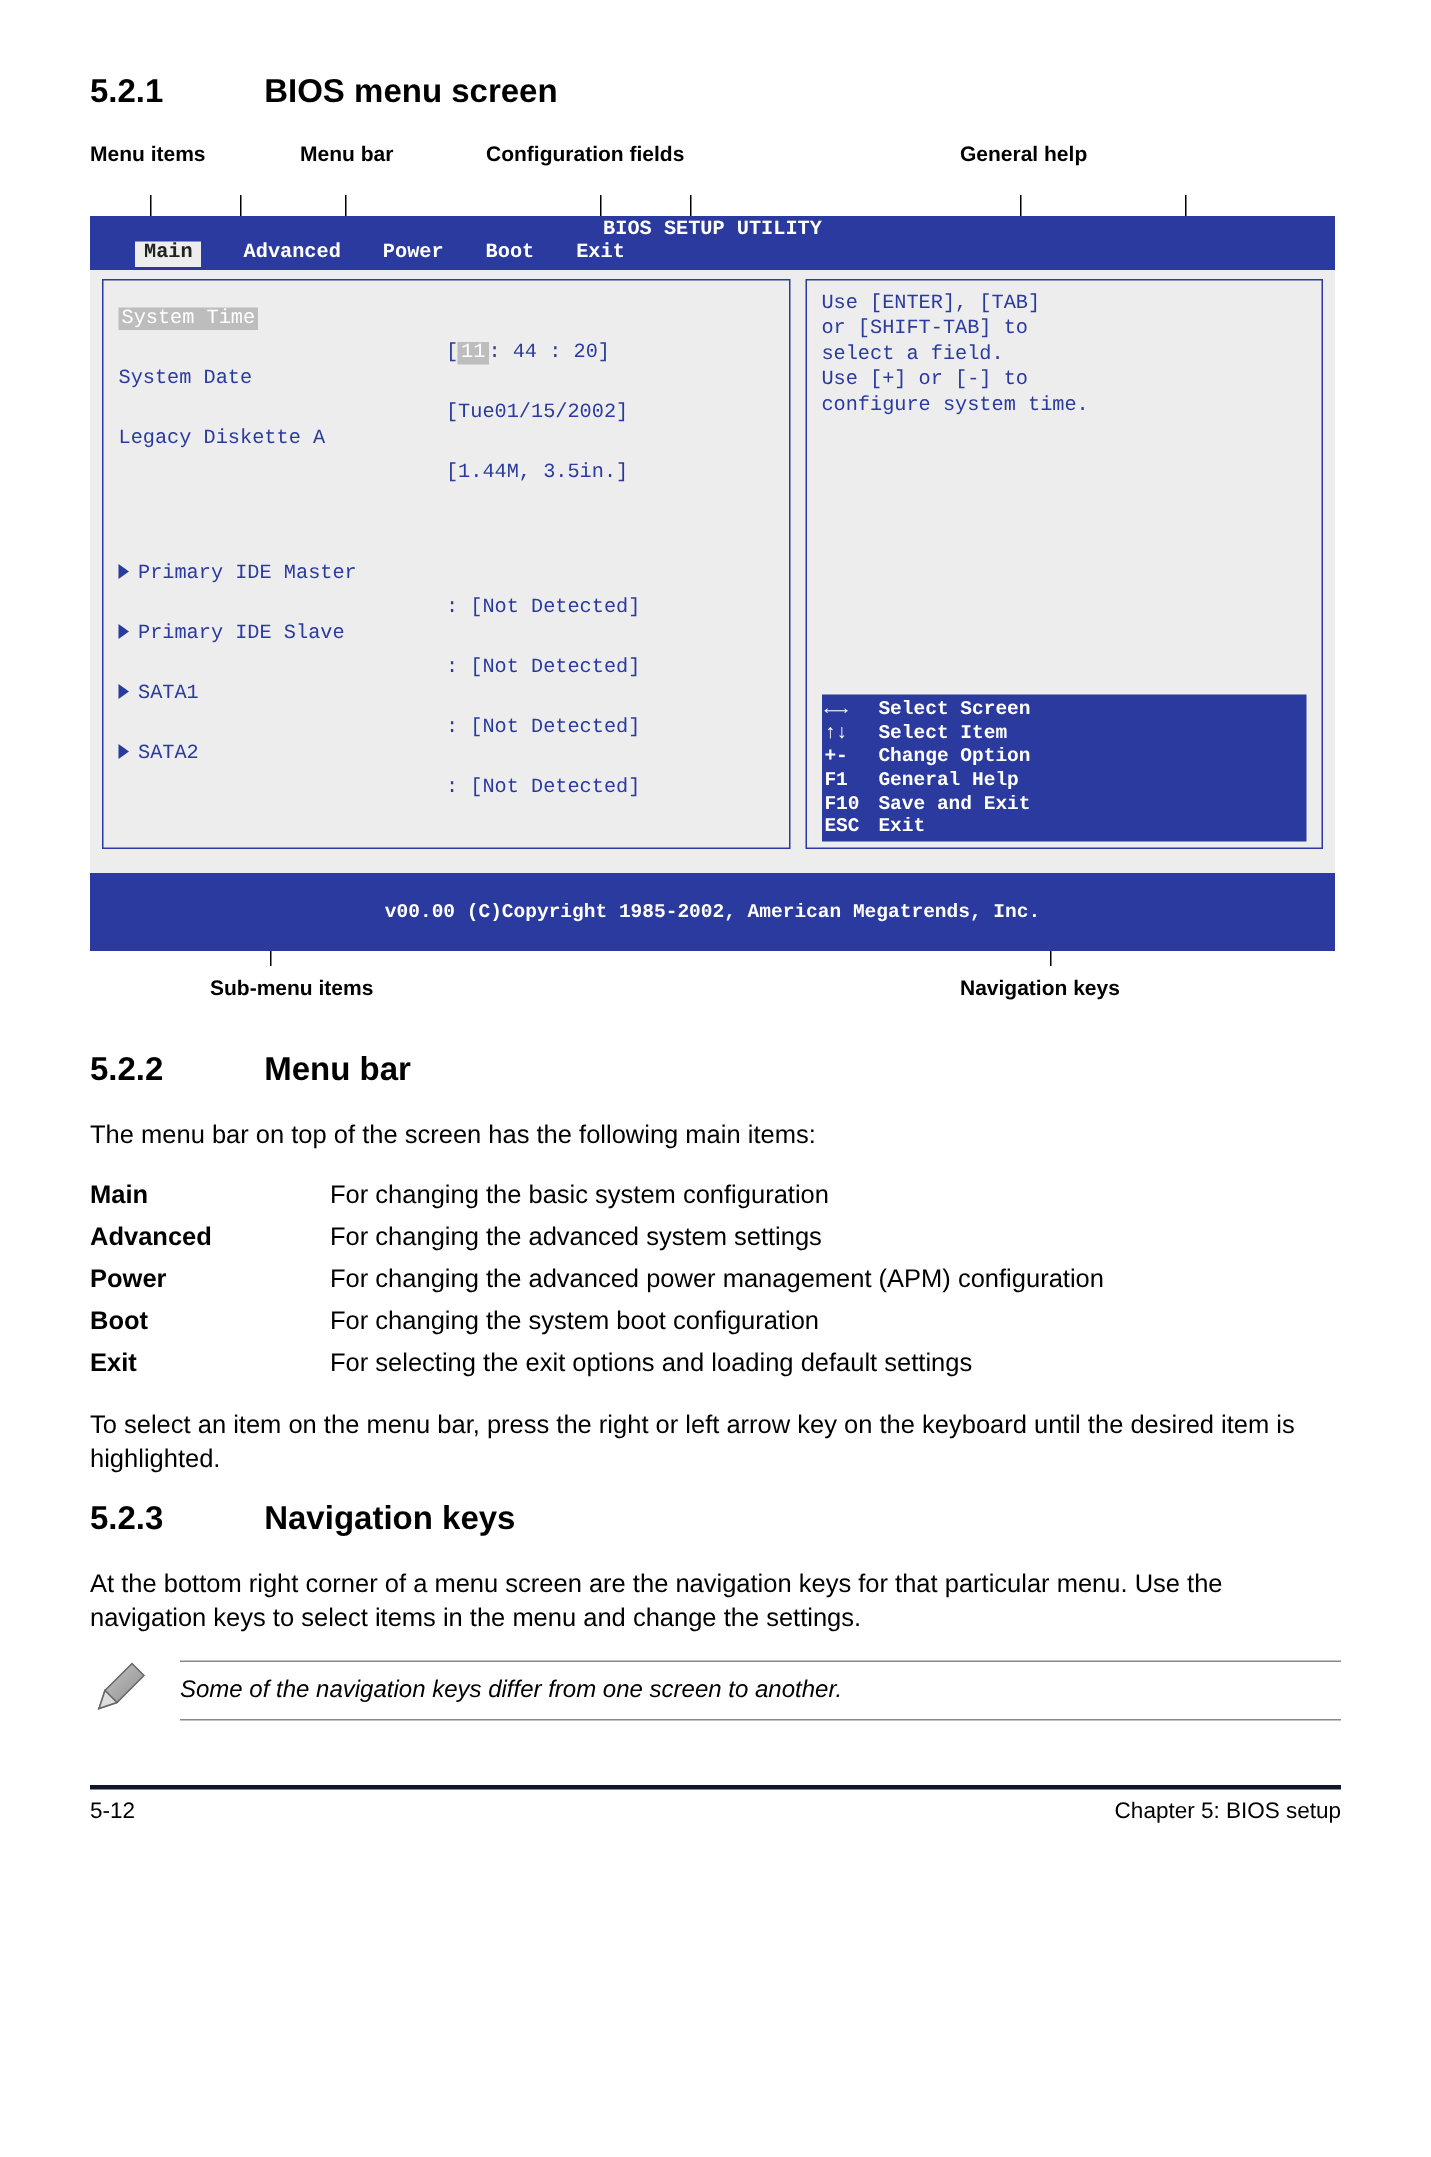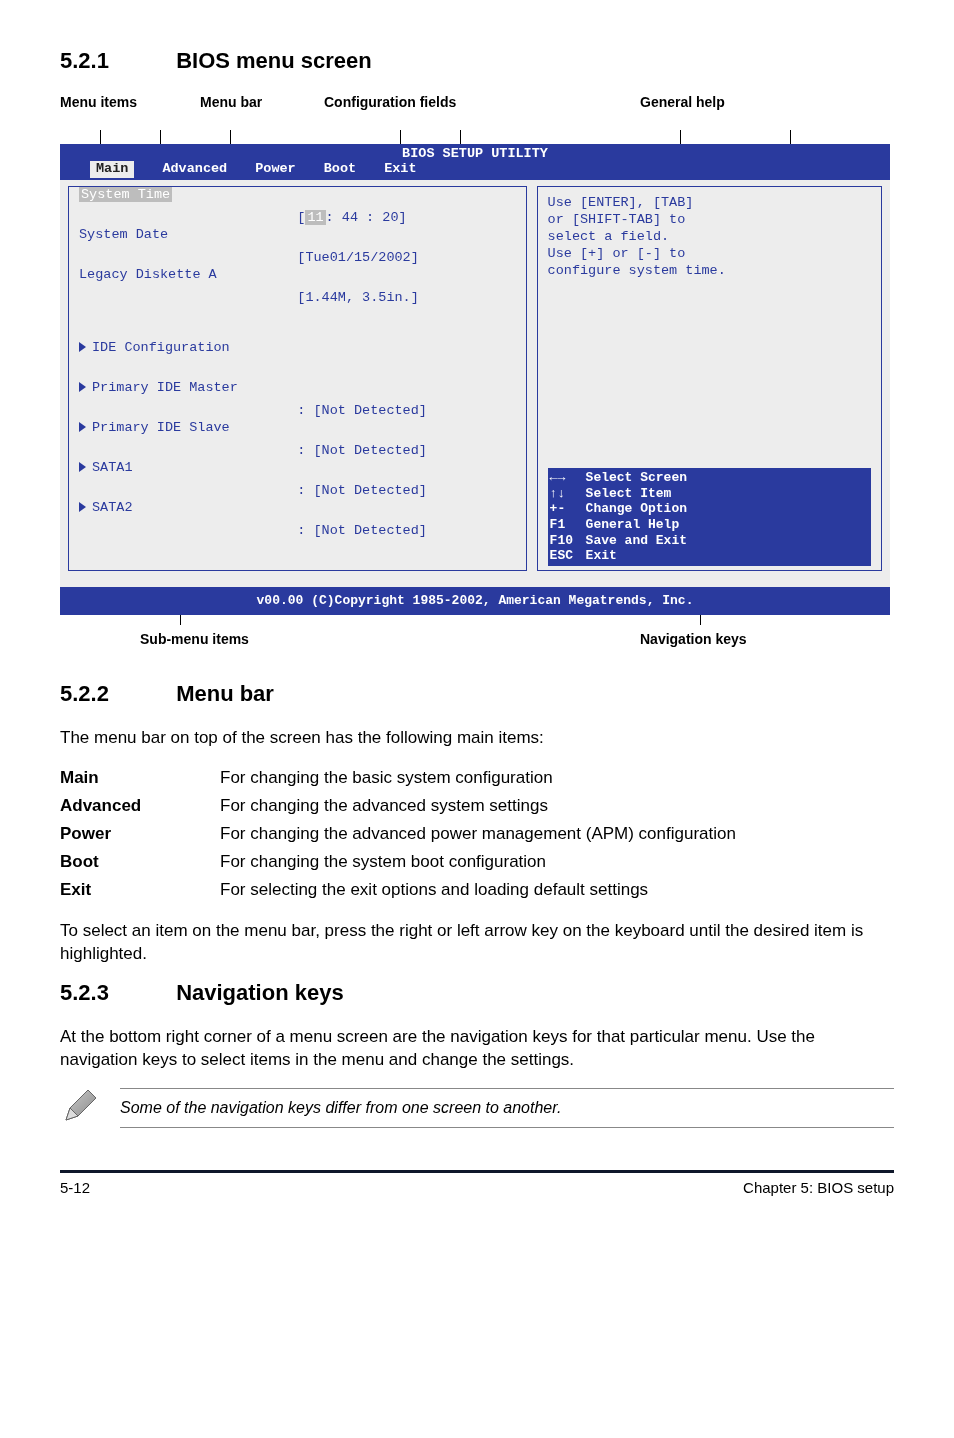--- a/index.html
+++ b/index.html
@@ -85,21 +85,21 @@
     padding: 0 6px;
   }
   .bios-body {
     display: flex;
     padding: 6px 8px 16px 8px;
     gap: 10px;
   }
   .bios-main {
     border: 1px solid #2a3a9e;
     flex: 1.35;
-    padding: 0 10px 30px 10px;
+    padding: 18px 10px 30px 10px;
     color: #2a3a9e;
     position: relative;
     min-height: 230px;
   }
   .bios-help {
     border: 1px solid #2a3a9e;
     flex: 1;
     padding: 8px 10px;
     color: #2a3a9e;
     position: relative;
@@ -145,21 +145,21 @@
     display: flex;
   }
   .keys-legend .k {
     width: 36px;
   }
   .bios-copyright {
     background: #2a3a9e;
     color: #fff;
     font-weight: bold;
     text-align: center;
-    padding: 6px 0;
+    padding: 18px 0;
     font-size: 13px;
   }
   .sublabels {
     position: relative;
     height: 20px;
     font-weight: bold;
     font-size: 14px;
     margin-top: 6px;
   }
   .sublabels span { position: absolute; }
@@ -259,24 +259,20 @@
           <div class="row">
             <div class="lbl">System Date</div>
             <div class="val">[Tue01/15/2002]</div>
           </div>
           <div class="row">
             <div class="lbl">Legacy Diskette A</div>
             <div class="val">[1.44M, 3.5in.]</div>
           </div>
           <div class="row">&nbsp;</div>
           <div class="row">&nbsp;</div>
-          <div class="row">
-            <div class="lbl"><span class="tri"></span><span>IDE Configuration</span></div>
-            <div class="val"></div>
-          </div>
           <div class="row">&nbsp;</div>
           <div class="row">
             <div class="lbl"><span class="tri"></span><span>Primary IDE Master</span></div>
             <div class="val">: [Not Detected]</div>
           </div>
           <div class="row">
             <div class="lbl"><span class="tri"></span><span>Primary IDE Slave</span></div>
             <div class="val">: [Not Detected]</div>
           </div>
           <div class="row">

